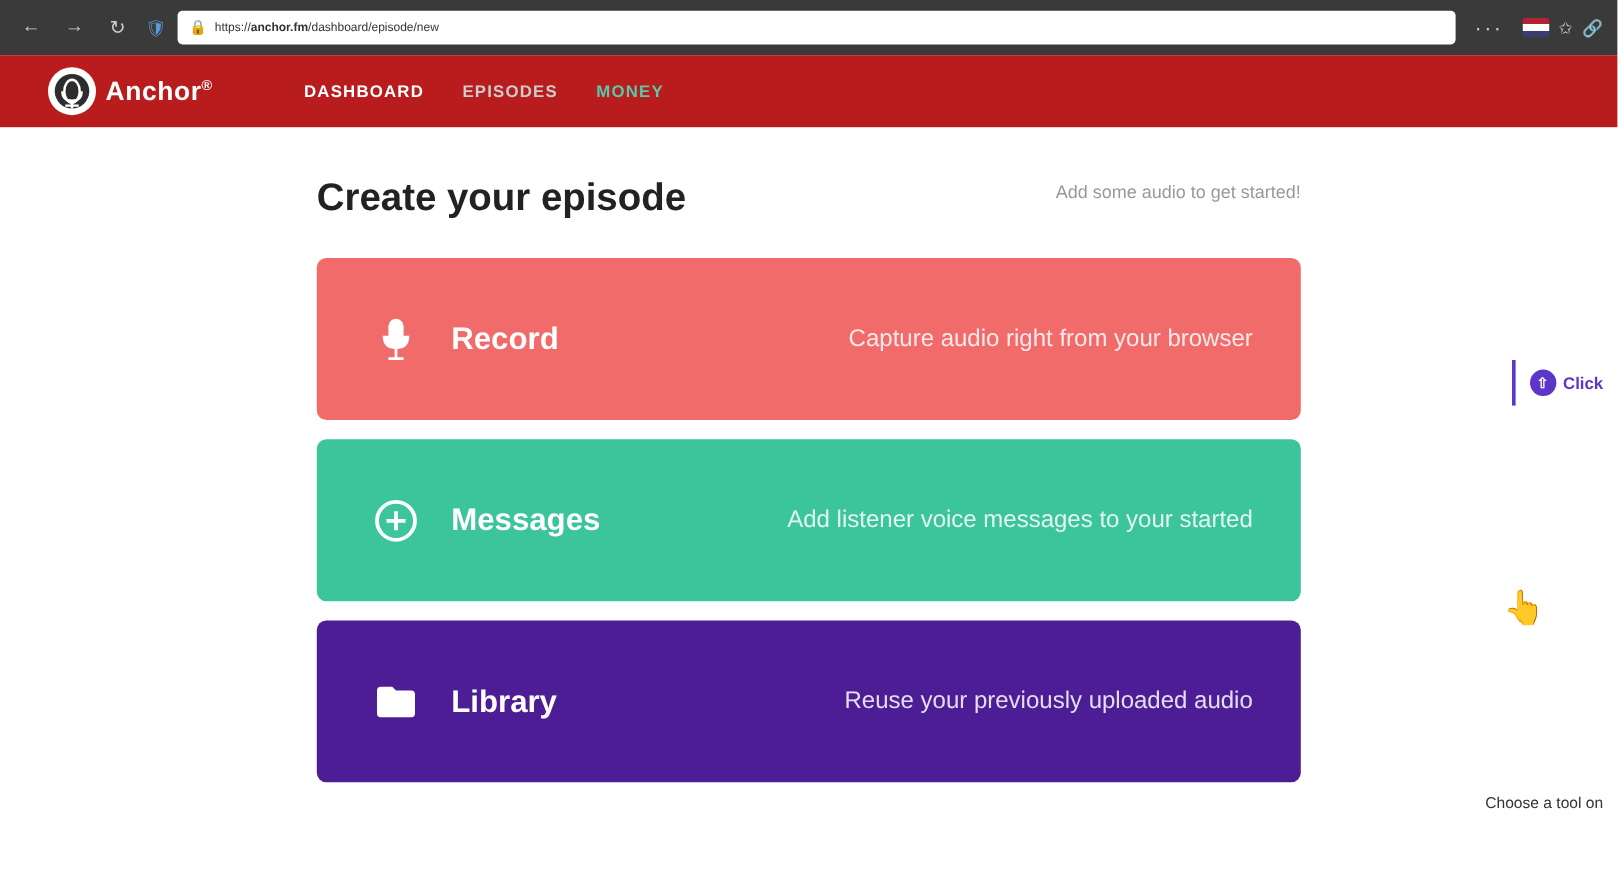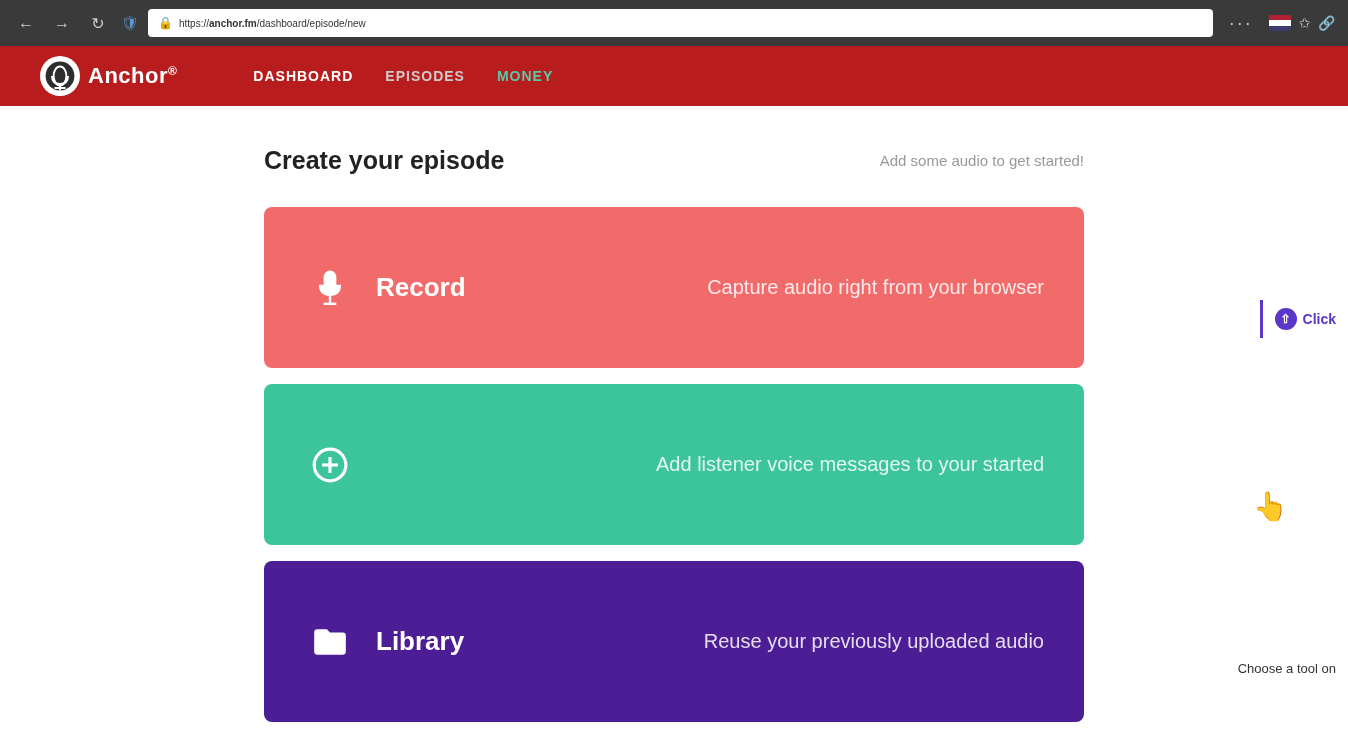--- a/index.html
+++ b/index.html
@@ -113,40 +113,40 @@
       padding: 40px 40px 0 40px;
       position: relative;
     }
     .page-header {
       display: flex;
       justify-content: space-between;
       align-items: flex-start;
       margin-bottom: 32px;
     }
     .page-title {
-      font-size: 25px;
+      font-size: 32px;
       font-weight: 700;
       color: #222;
       text-align: right;
     }
     .page-subtitle {
       font-size: 15px;
       color: #999;
       margin-top: 6px;
     }
 
     
     .cards-container {
       display: flex;
       flex-direction: column;
       gap: 16px;
     }
     .card {
       border-radius: 8px;
-      height: 161px;
+      height: 135px;
       display: flex;
       align-items: center;
       padding: 0 40px;
       cursor: pointer;
       transition: opacity 0.2s;
       position: relative;
     }
     .card-record { background: #f26b6b; }
     .card-messages { background: #3cc49a; }
     .card-library { background: #4c1d95; }
@@ -282,20 +282,21 @@
     </div>
 
     <div class="card card-messages">
       <div class="card-icon">
         <svg viewBox="0 0 24 24" xmlns="http://www.w3.org/2000/svg">
           <circle cx="12" cy="12" r="10" fill="none" stroke="white" stroke-width="2"></circle>
           <line x1="12" y1="7" x2="12" y2="17" stroke="white" stroke-width="2"></line>
           <line x1="7" y1="12" x2="17" y2="12" stroke="white" stroke-width="2"></line>
         </svg>
       </div>
+      <span class="card-label">Messages</span>
       <span class="card-description">Add listener voice messages to your started</span>
     </div>
 
     <div class="card card-library">
       <div class="card-icon">
         <svg viewBox="0 0 24 24" xmlns="http://www.w3.org/2000/svg">
           <path d="M2 6 Q2 4 4 4 L10 4 L12 6 L20 6 Q22 6 22 8 L22 18 Q22 20 20 20 L4 20 Q2 20 2 18 Z"></path>
         </svg>
       </div>
       <span class="card-label">Library</span>

